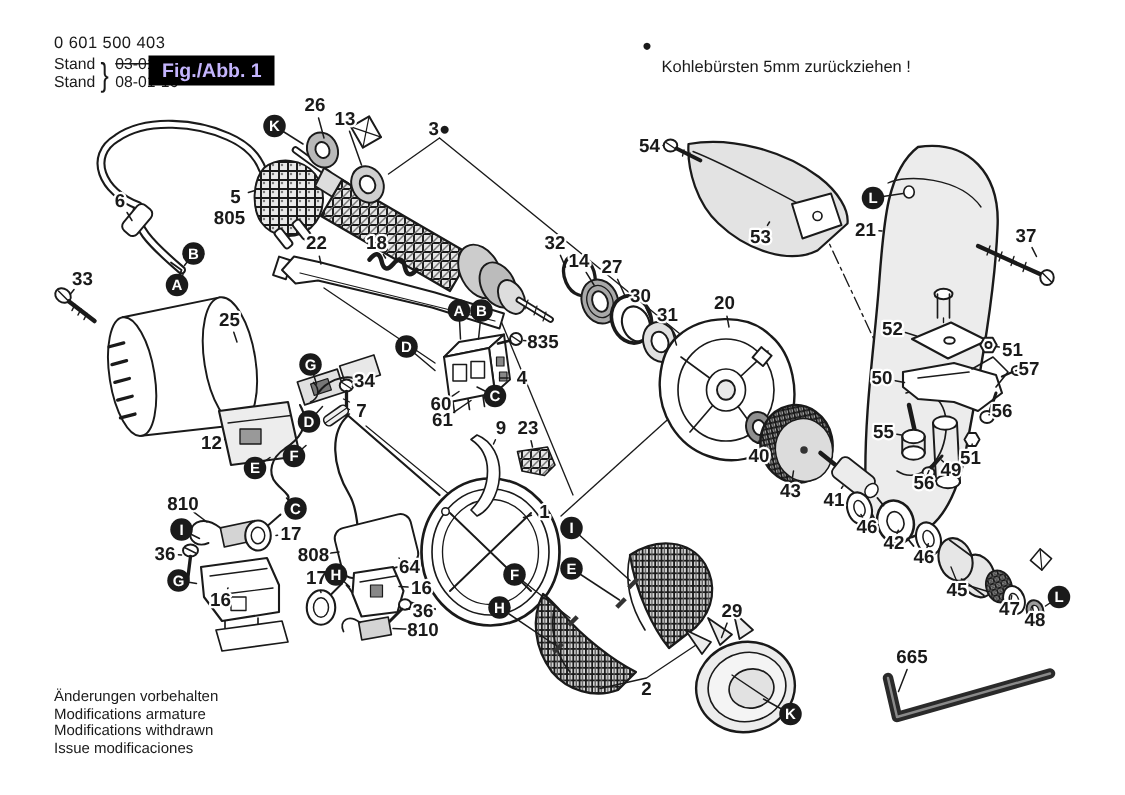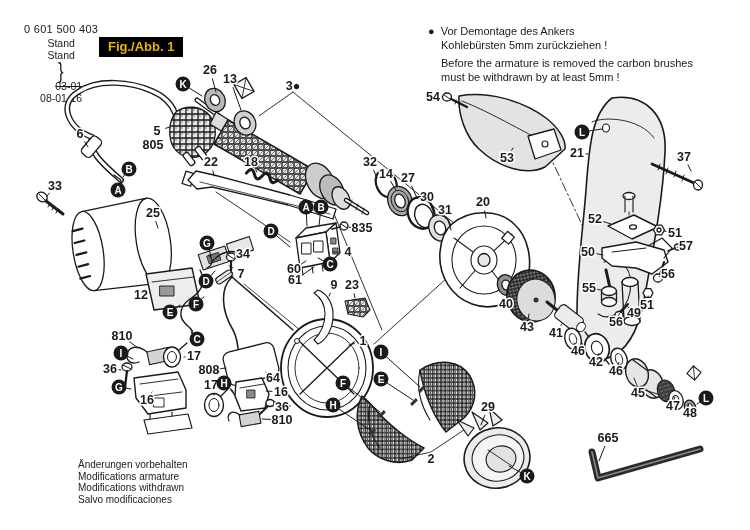--- a/index.html
+++ b/index.html
@@ -1,30 +1,30 @@
 <!DOCTYPE html>
 <html><head>
 <meta charset="utf-8">
 <style>
   html,body{margin:0;padding:0;background:#fff;}
   .page{position:relative;width:750px;height:530px;background:#fff;overflow:hidden;
         font-family:"Liberation Sans",sans-serif;color:#1a1a1a;}
-  .hdr-left{position:absolute;left:24px;top:23px;font-size:11px;line-height:13px;text-align:right;}
+  .hdr-left{position:absolute;left:36px;top:23px;font-size:11px;line-height:13px;}
   .part-number{letter-spacing:.3px;margin-bottom:1px;}
-  .stand-issue{display:flex;align-items:center;gap:3px;flex-direction:column;}
+  .stand-issue{display:flex;align-items:center;gap:3px;}
   .si-labels div,.si-dates div{font-size:10.5px;line-height:12px;}
   .si-brace{font-size:22px;font-weight:400;transform:scaleX(.75);}
   .struck{text-decoration:line-through;}
-  .fig-badge{position:absolute;left:99px;top:37px;background:#000;color:#eab308;
+  .fig-badge{position:absolute;left:99px;top:37px;background:#000;color:#c4b5fd;
              font-weight:bold;font-size:13px;padding:2px 9px 3px;}
   .note{position:absolute;left:428px;top:25px;font-size:11px;line-height:13.5px;}
   .note .row{display:flex;gap:6px;}
   .indent{margin-left:13px;}
   .en-block{margin-top:5px;margin-left:13px;}
-  .footer{position:absolute;left:36px;top:459px;font-size:10px;line-height:11.5px;margin-left:42px;}
+  .footer{position:absolute;left:36px;top:459px;font-size:10px;line-height:11.5px;}
   .diagram-svg{position:absolute;left:0;top:0;}
 </style>
 </head>
 <body>
 
 <div class="page">
 
   <div class="hdr-left">
     <div class="part-number">0 601 500 403</div>
     <div class="stand-issue">
@@ -38,34 +38,29 @@
         <div>08-01-16</div>
       </div>
     </div>
   </div>
 
   <div class="fig-badge">Fig./Abb. 1</div>
 
   <div class="note">
     <div class="row">
       <span class="bullet">●</span>
-      <span>Vor Demontage des Ankers</span>
     </div>
     <div class="indent">Kohlebürsten 5mm zurückziehen !</div>
-    <div class="en-block">
-      <div>Before the armature is removed the carbon brushes</div>
-      <div>must be withdrawn by at least 5mm !</div>
-    </div>
   </div>
 
   <div class="footer">
     <div>Änderungen vorbehalten</div>
     <div>Modifications armature</div>
     <div>Modifications withdrawn</div>
-    <div>Salvo modificaciones</div>
+    <div>Issue modificaciones</div>
   </div>
 
   <svg class="diagram-svg" width="750" height="530" viewBox="0 0 750 530" stroke="#1a1a1a" fill="none" stroke-width="1.3" stroke-linejoin="round" stroke-linecap="round">
     <defs>
       <pattern id="pat-vert" width="4.2" height="4.2" patternUnits="userSpaceOnUse">
         <rect width="4.2" height="4.2" fill="#ededed"></rect>
           <path d="M2,0 V4.2" stroke="#555" stroke-width="1"></path>
       </pattern>
       <pattern id="pat-diag" width="6" height="6" patternUnits="userSpaceOnUse">
         <rect width="6" height="6" fill="#e6e6e6"></rect>

